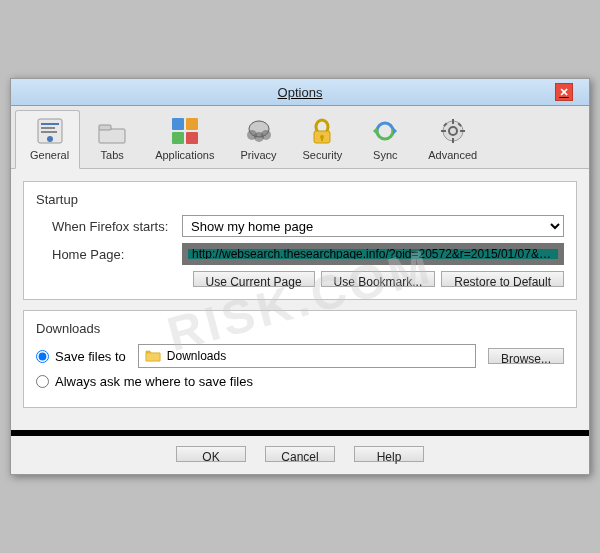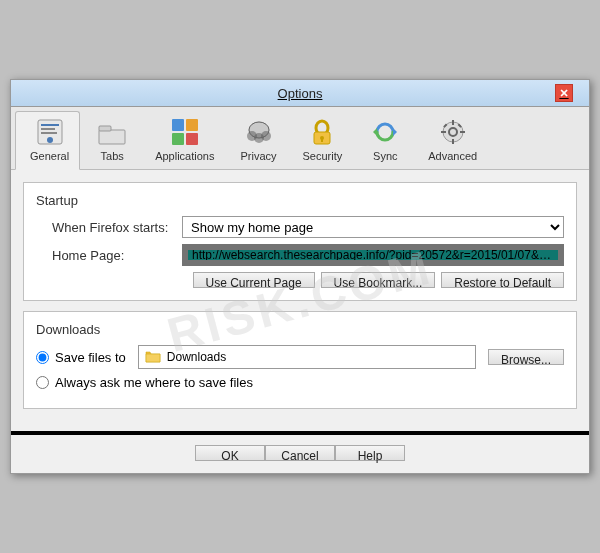--- a/index.html
+++ b/index.html
@@ -159,24 +159,24 @@
       gap: 6px;
       font-size: 12px;
     }
     .folder-icon {
       width: 16px;
       height: 16px;
     }
     .bottom-bar {
       display: flex;
       justify-content: center;
-      gap: 0;
+      gap: 19px;
       padding: 10px 12px 12px;
       background: #f0f0f0;
-      border-top: 4px solid #000000;
+      border-top: 6px solid #000000;
     }
     .bottom-bar button {
       min-width: 70px;
     }
     
     .wm {
       position: absolute;
       top: 50%;
       left: 50%;
       transform: translate(-50%, -50%) rotate(-15deg);

